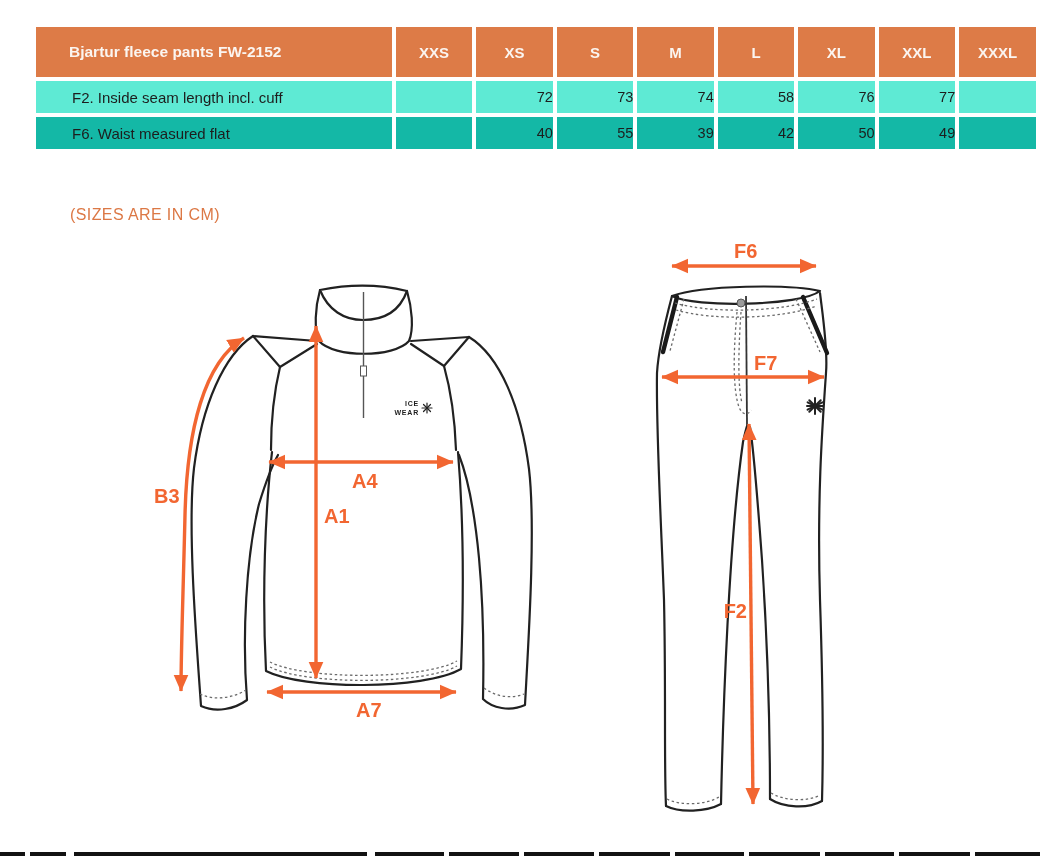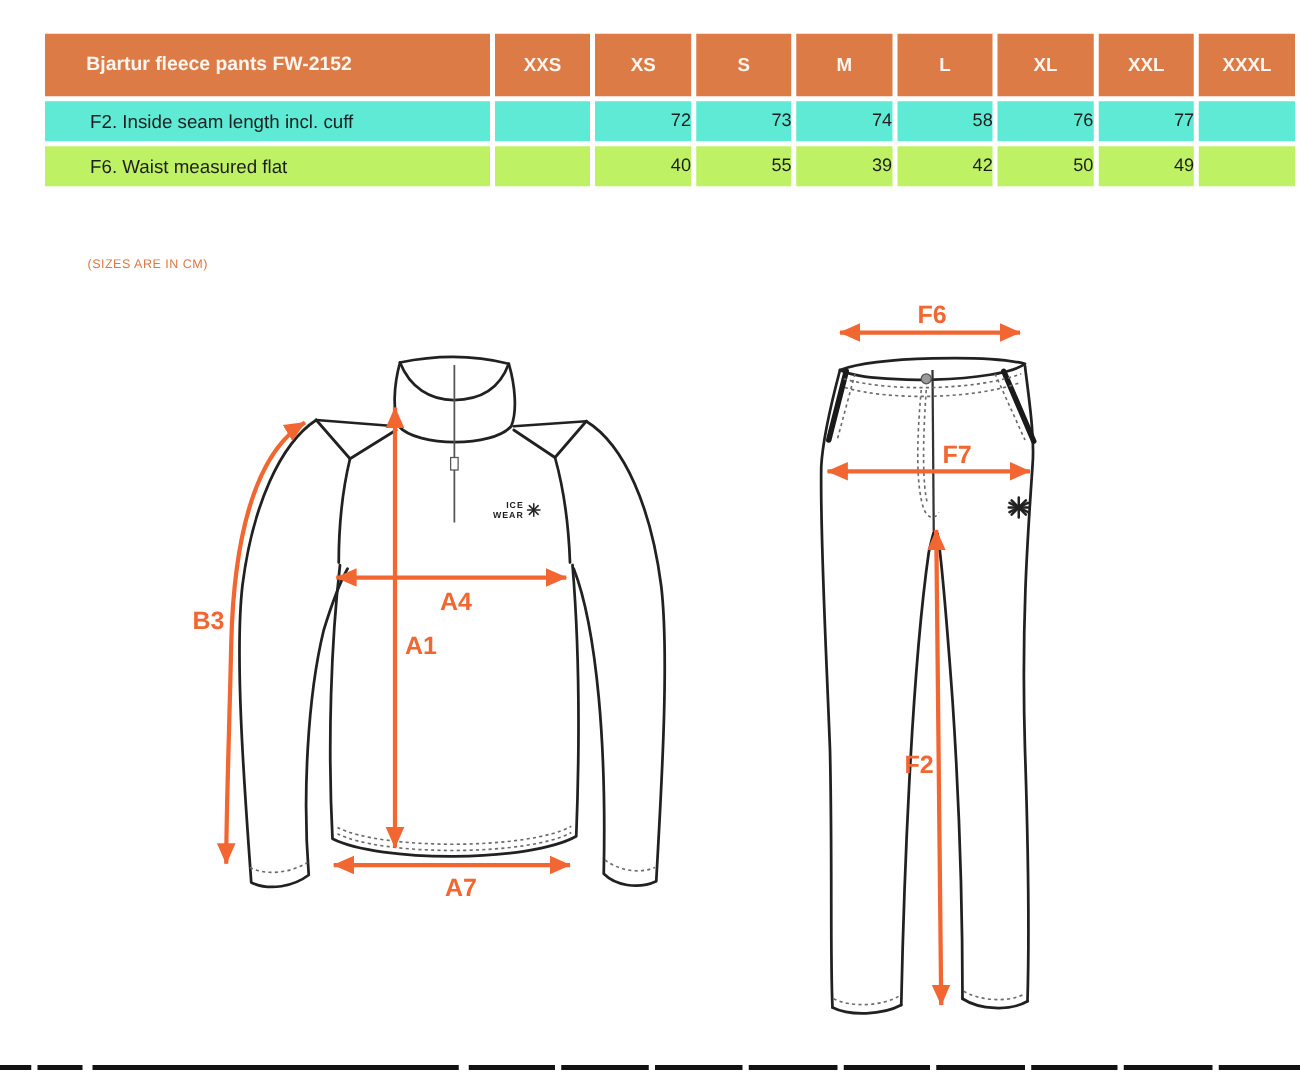--- a/index.html
+++ b/index.html
@@ -9,23 +9,23 @@
 
   
   table.size-table{position:absolute;left:32px;top:23px;border-collapse:separate;border-spacing:4px;}
   table.size-table td{padding:0;vertical-align:middle;}
   .hd{background:#DD7B47;color:#FBF5F0;font-weight:bold;font-size:15px;text-align:center;height:50px;}
   .hd.prod{text-align:left;padding-left:33px;font-size:15.5px;width:325px;}
   .szcol{width:77px;}
   .rc{height:32px;font-size:14.5px;text-align:right;color:#1d1d1d;}
   .rc.lab{text-align:left;padding-left:36px;font-size:15px;}
   tr.dark .rc{background:#5eead4;}
-  tr.light .rc{background:#bef264;}
-
-  .note{position:absolute;left:70px;top:206px;font-size:10px;letter-spacing:.4px;color:#DC7845;}
+  tr.light .rc{background:#14b8a6;}
+
+  .note{position:absolute;left:70px;top:206px;font-size:16px;letter-spacing:.4px;color:#DC7845;}
 
   
   .ol{stroke:#212121;stroke-width:2.2;fill:none;stroke-linecap:round;stroke-linejoin:round;}
   .thin{stroke:#555;stroke-width:1.4;fill:none;}
   .dot{stroke:#6a6a6a;stroke-width:1.3;fill:none;stroke-dasharray:2.5 2.6;}
   .thick{stroke:#1a1a1a;stroke-width:4.4;fill:none;stroke-linecap:round;}
   .arr{stroke:#F26631;stroke-width:3.4;fill:none;stroke-linecap:butt;}
   .mlabel{font-family:"Liberation Sans",sans-serif;font-weight:bold;font-size:20px;fill:#F26631;}
   .logo-t{font-family:"Liberation Sans",sans-serif;font-weight:bold;font-size:7px;fill:#1d1d1d;letter-spacing:.8px;}
   .burst{stroke:#222;stroke-width:1.2;stroke-linecap:round;}

